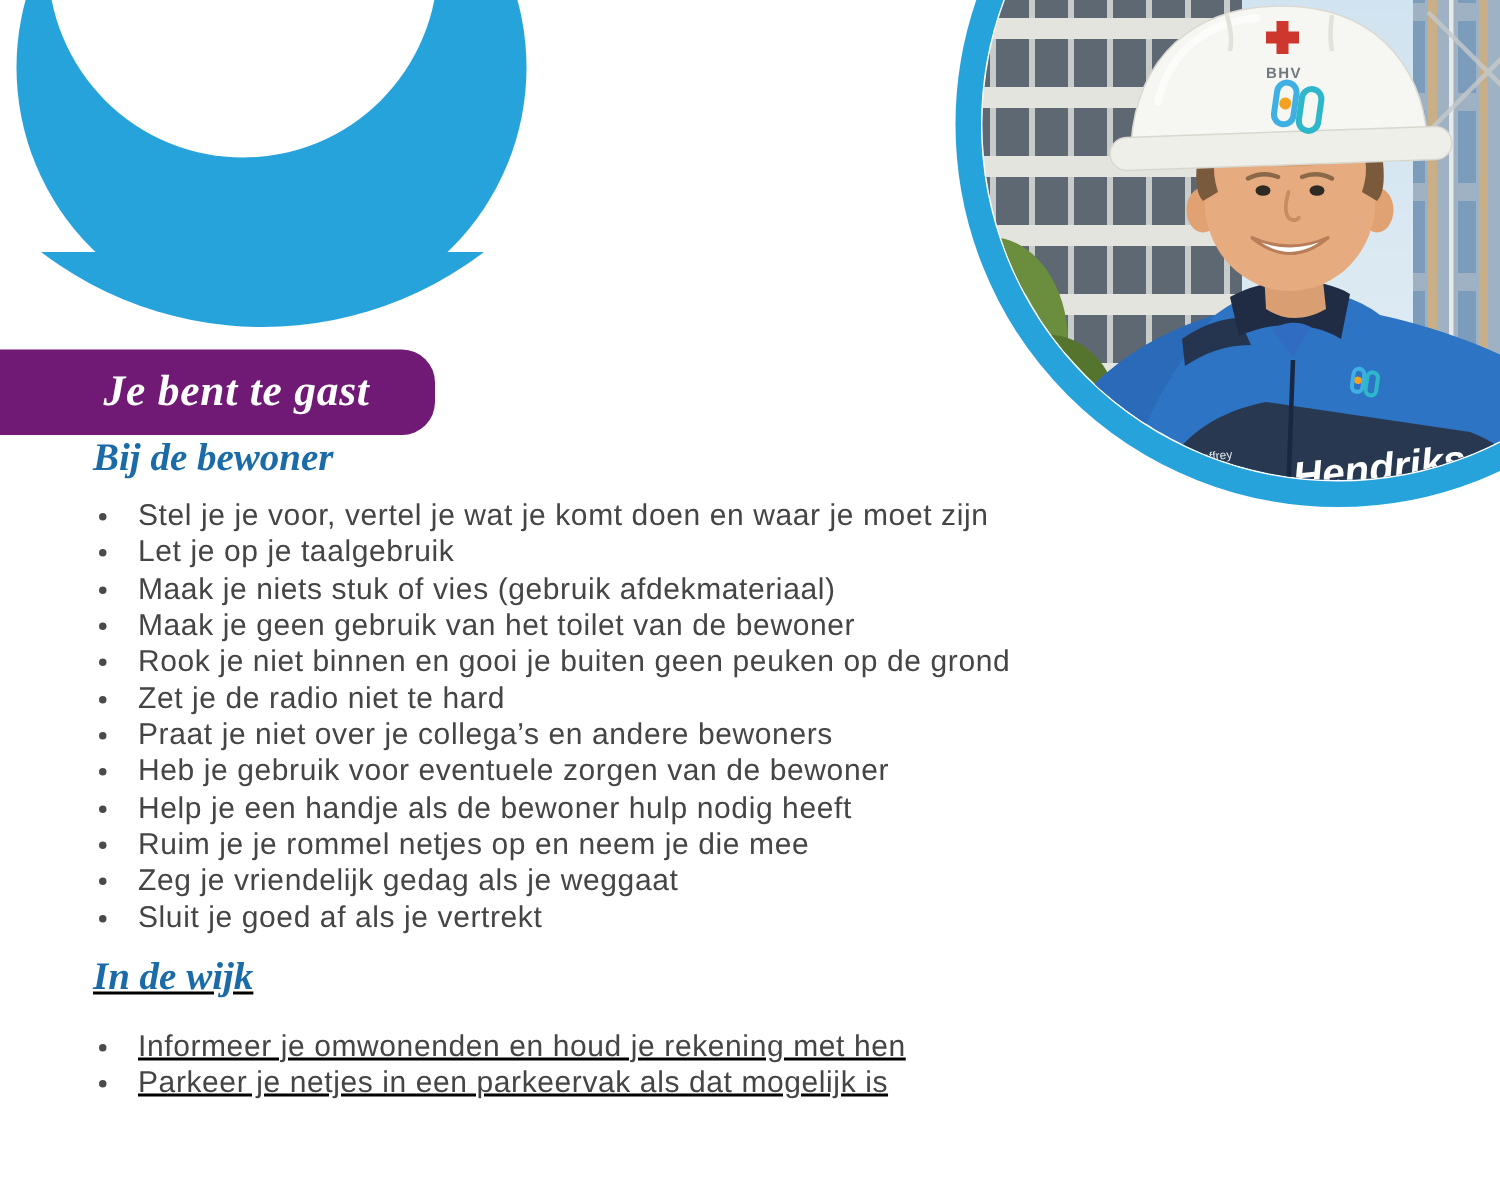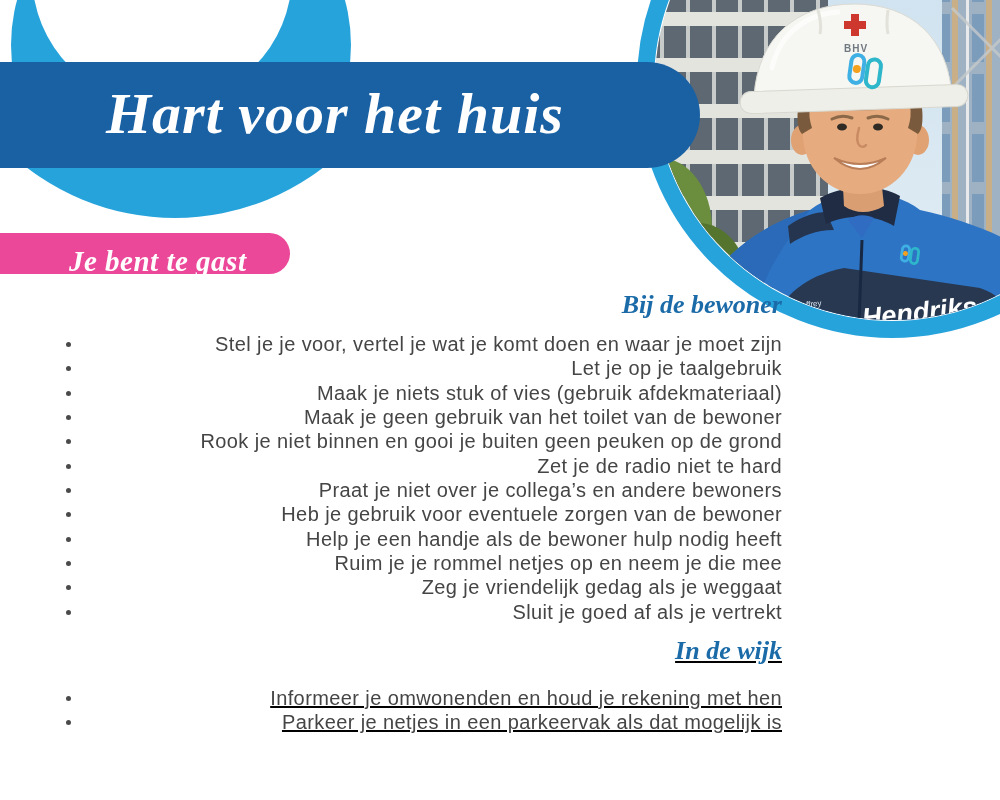--- a/index.html
+++ b/index.html
@@ -13,29 +13,29 @@
   .banner{
     position:absolute;left:0;top:62px;width:700px;height:106px;z-index:2;
     background:#1A61A4;border-radius:0 53px 53px 0;
   }
   .banner h1{
     margin:0;padding-left:106px;line-height:104px;
     font-family:"Liberation Serif",serif;font-style:italic;font-weight:700;
     font-size:58px;letter-spacing:1px;color:#ffffff;white-space:nowrap;
   }
   .badge{
-    position:absolute;left:0;top:233px;width:290px;height:41px;z-index:2;
-    background:#ec4899;border-radius:0 22px 22px 0;
+    position:absolute;left:0;top:233px;width:290px;height:57px;z-index:2;
+    background:#701a75;border-radius:0 22px 22px 0;
   }
   .badge span{
     display:block;padding-left:69px;line-height:56px;
     font-family:"Liberation Serif",serif;font-style:italic;font-weight:700;
     font-size:29px;letter-spacing:0.5px;color:#ffffff;white-space:nowrap;
   }
-  main{position:absolute;left:62px;top:288px;width:720px;z-index:2;text-align:right;}
+  main{position:absolute;left:62px;top:288px;width:720px;z-index:2;}
   main h2{
     margin:0;line-height:34px;
     font-family:"Liberation Serif",serif;font-style:italic;font-weight:700;
     font-size:26px;color:#1B6BA8;
   }
   main section + section{margin-top:10px;text-decoration:underline;}
   main ul{margin:10px 0 0 0;padding:0;}
   main section + section ul{margin-top:18px;}
   main li{
     list-style:none;position:relative;padding-left:30px;
@@ -174,23 +174,20 @@
         <g transform="rotate(10 438 444)">
           <rect x="430" y="436" width="7" height="14" rx="3.5" fill="none" stroke="#BBD8EE" stroke-width="2"></rect>
           <rect x="439" y="437" width="7" height="14" rx="3.5" fill="none" stroke="#BBD8EE" stroke-width="2"></rect>
         </g>
       </g>
     </g>
 
     <circle cx="280" cy="255" r="246.5" fill="none" stroke="#27A3DC" stroke-width="17"></circle>
   </svg>
 
-  <div class="banner">
-    <h1>Hart voor het huis</h1>
-  </div>
 
   <div class="badge">
     <span>Je bent te gast</span>
   </div>
 
   <main>
       <section>
         <h2>Bij de bewoner</h2>
         <ul>
           <li>Stel je je voor, vertel je wat je komt doen en waar je moet zijn</li>

